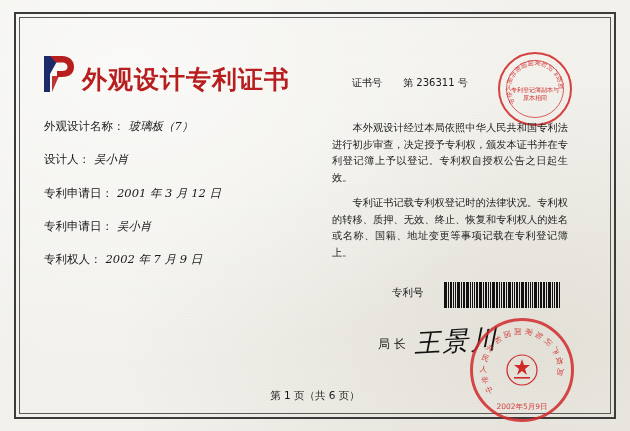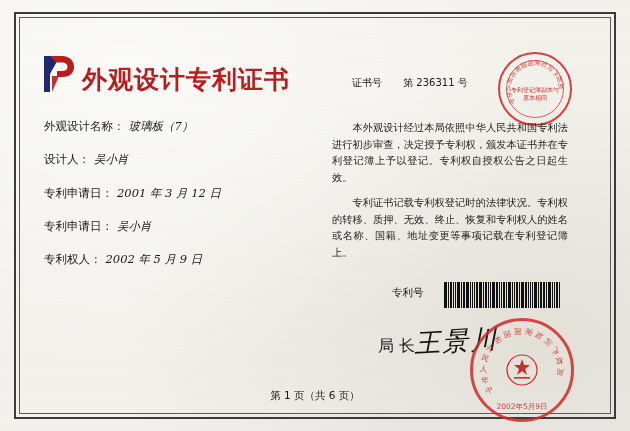--- a/index.html
+++ b/index.html
@@ -188,21 +188,21 @@
     background: #111;
     height: 100%;
     margin-right: 1px;
   }
 
   
   .chief {
     position: absolute;
     left: 378px;
     top: 336px;
-    font-size: 16px;
+    font-size: 12px;
     color: #1a1a1a;
   }
   .signature {
     position: absolute;
     left: 414px;
     top: 324px;
     font-family: "DejaVu Serif", serif;
     font-size: 26px;
     font-style: italic;
     color: #111;
@@ -336,21 +336,21 @@
     <div class="field-row">
       <span class="field-label">专利申请日：</span>
       <span class="field-value handwrite">2001 年 3 月 12 日</span>
     </div>
     <div class="field-row">
       <span class="field-label">专利申请日：</span>
       <span class="field-value handwrite">吴小肖</span>
     </div>
     <div class="field-row">
       <span class="field-label">专利权人：</span>
-      <span class="field-value handwrite">2002 年 5 月 9 日</span>
+      <span class="field-value handwrite">2002 年 7 月 9 日</span>
     </div>
   </div>
 
   <div class="para-block">
     <div class="para">本外观设计经过本局依照中华人民共和国专利法进行初步审查，决定授予专利权，颁发本证书并在专利登记簿上予以登记。专利权自授权公告之日起生效。</div>
     <div class="para">专利证书记载专利权登记时的法律状况。专利权的转移、质押、无效、终止、恢复和专利权人的姓名或名称、国籍、地址变更等事项记载在专利登记簿上。</div>
   </div>
 
   <div class="barcode-wrap">
     <span class="barcode-label">专利号</span>

